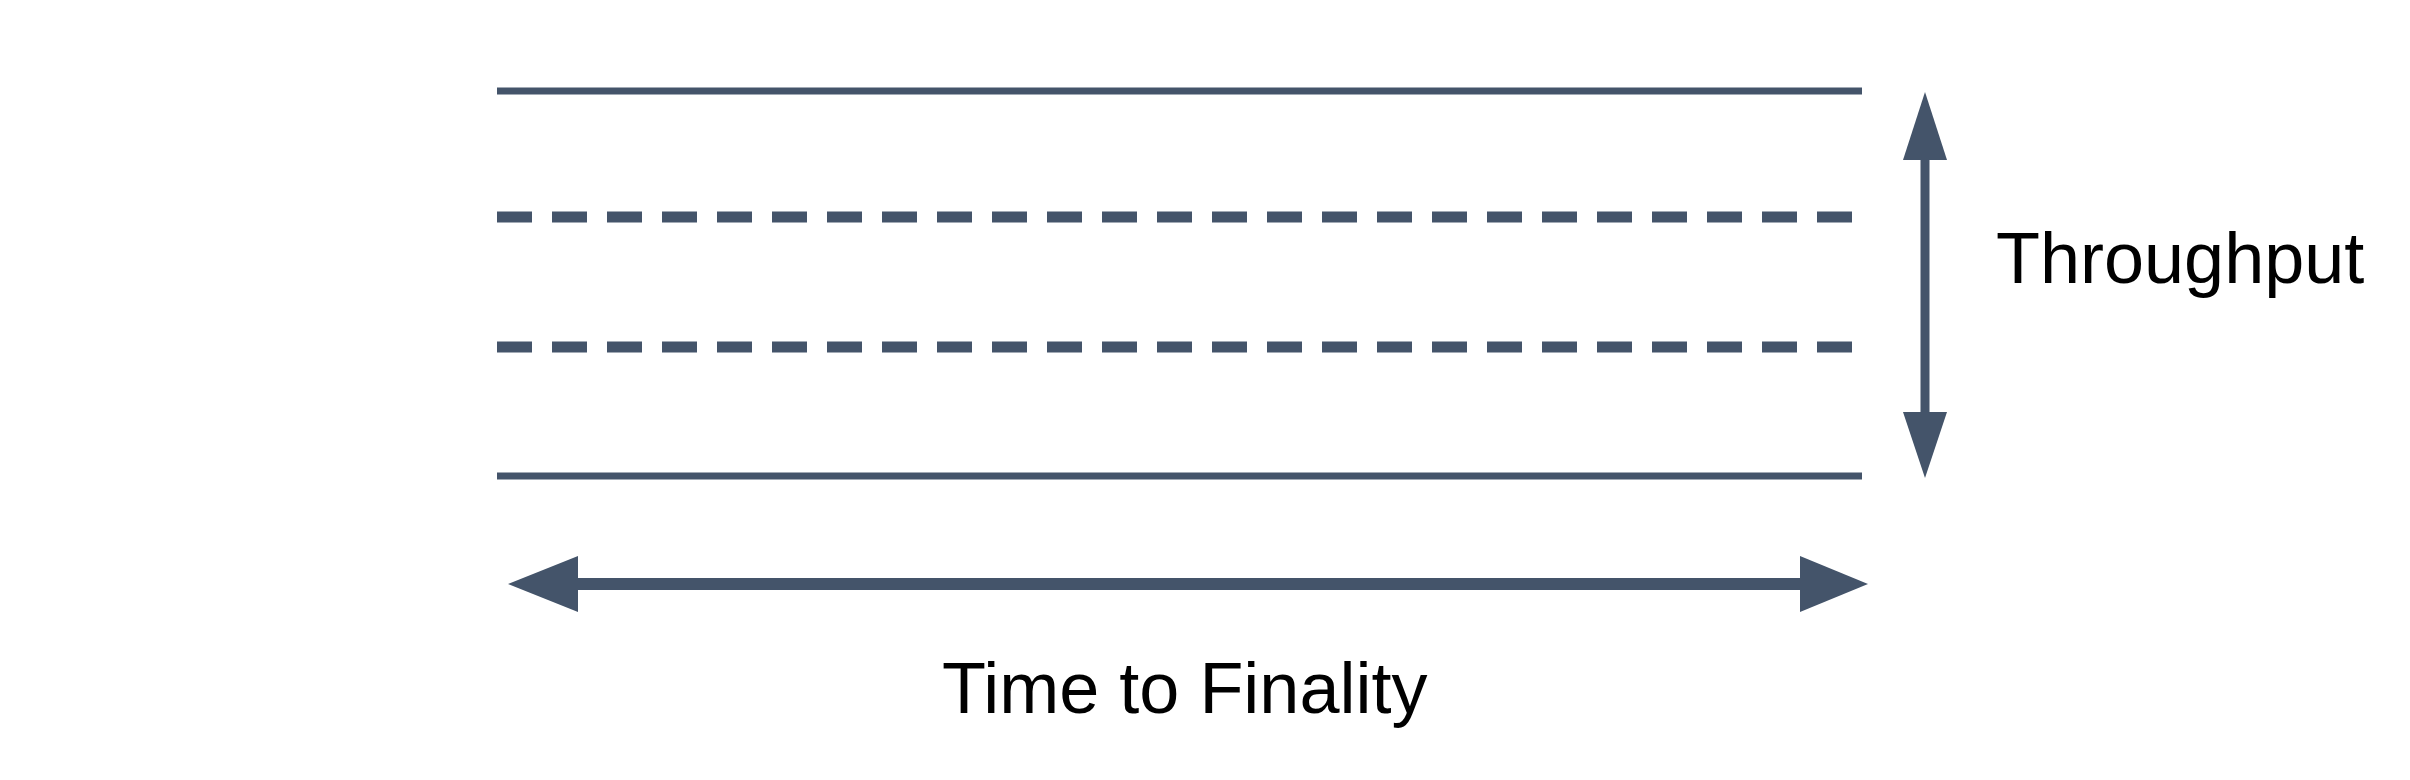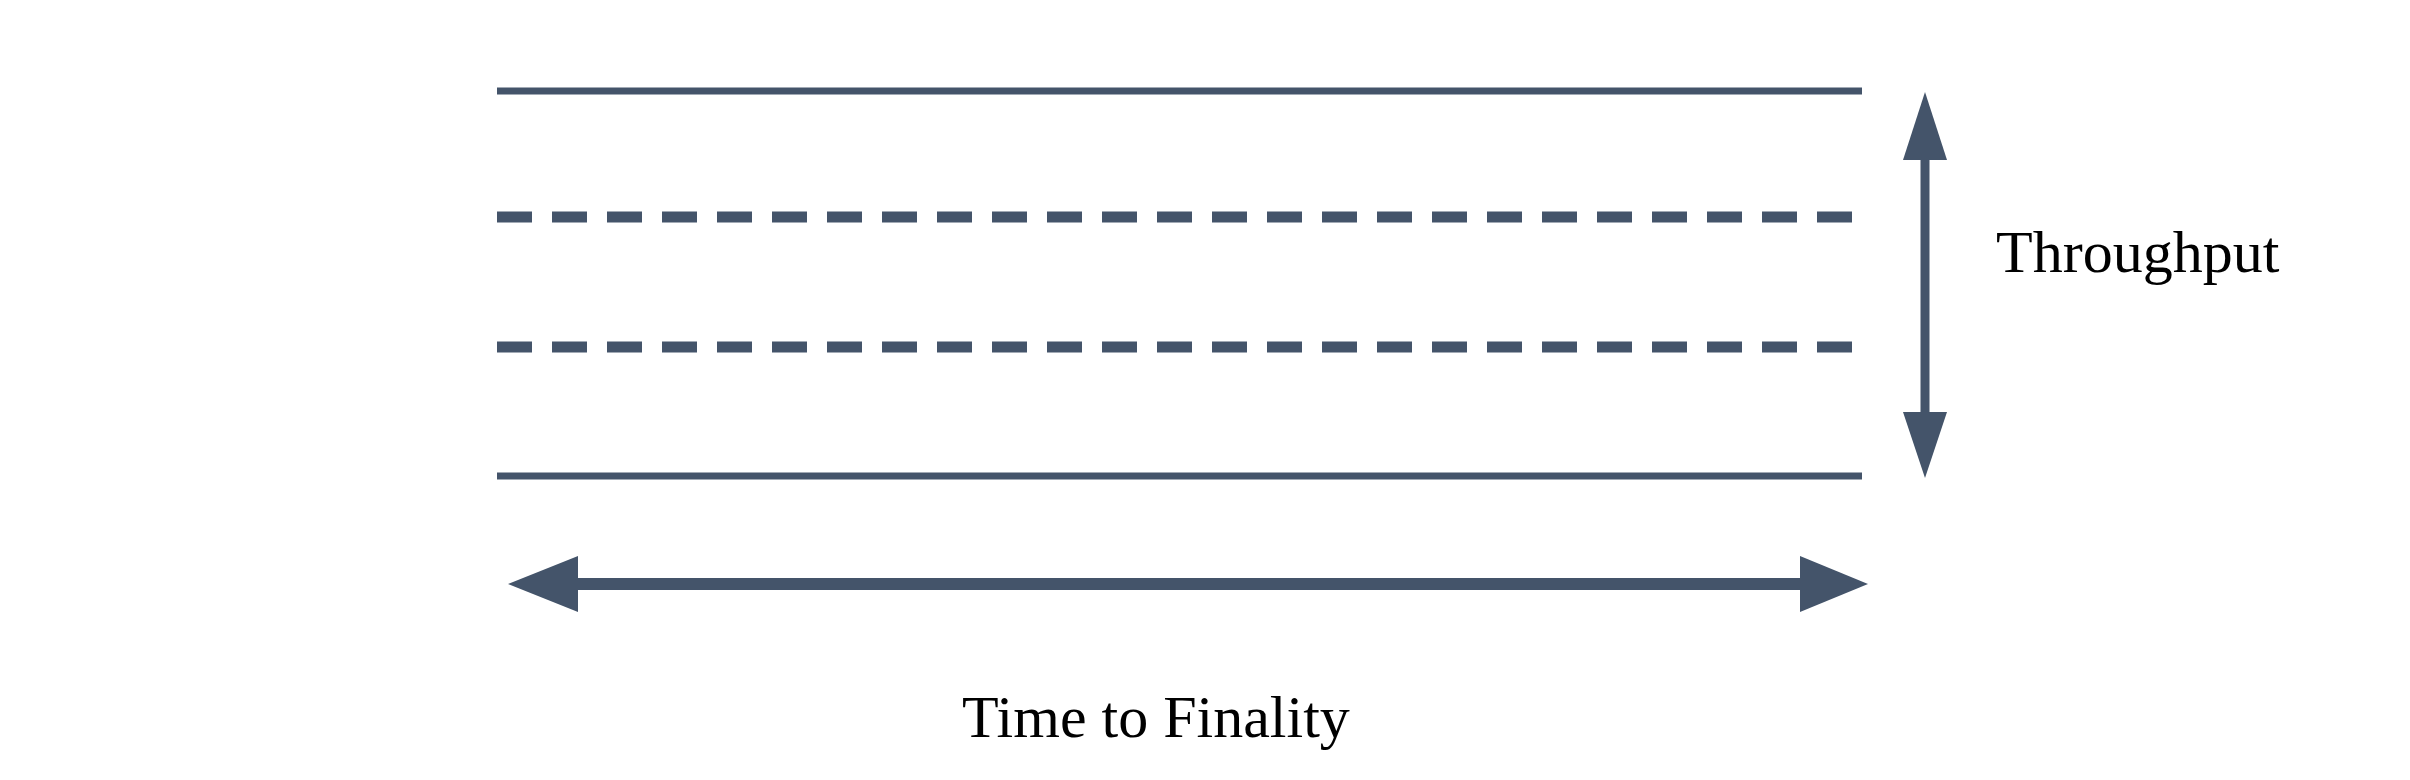--- a/index.html
+++ b/index.html
@@ -21,35 +21,34 @@
     position: absolute;
     left: 0;
     top: 0;
     width: 2410px;
     height: 780px;
     display: block;
   }
   .label {
     position: absolute;
     color: #000000;
-    font-family: Liberation Serif, serif;
-    font-size: 60px;
+    font-family: Liberation Sans, sans-serif;
+    font-size: 72px;
     font-weight: 400;
     line-height: 1;
     white-space: nowrap;
     letter-spacing: 0px;
   }
   #throughput-label {
     left: 1996px;
     top: 222px;
   }
   #time-to-finality-label {
     left: 942px;
-    top: 687px;
-    margin-left: 20px;
+    top: 652px;
   }
 </style>
 </head>
 <body>
 
 <div id="canvas" style="background: rgb(255, 255, 255);">
 
   <svg id="diagram-svg" viewBox="0 0 2410 780" xmlns="http://www.w3.org/2000/svg">
 
     <line x1="497" y1="91" x2="1862" y2="91" stroke="#44546A" stroke-width="7" stroke-linecap="butt"></line>

